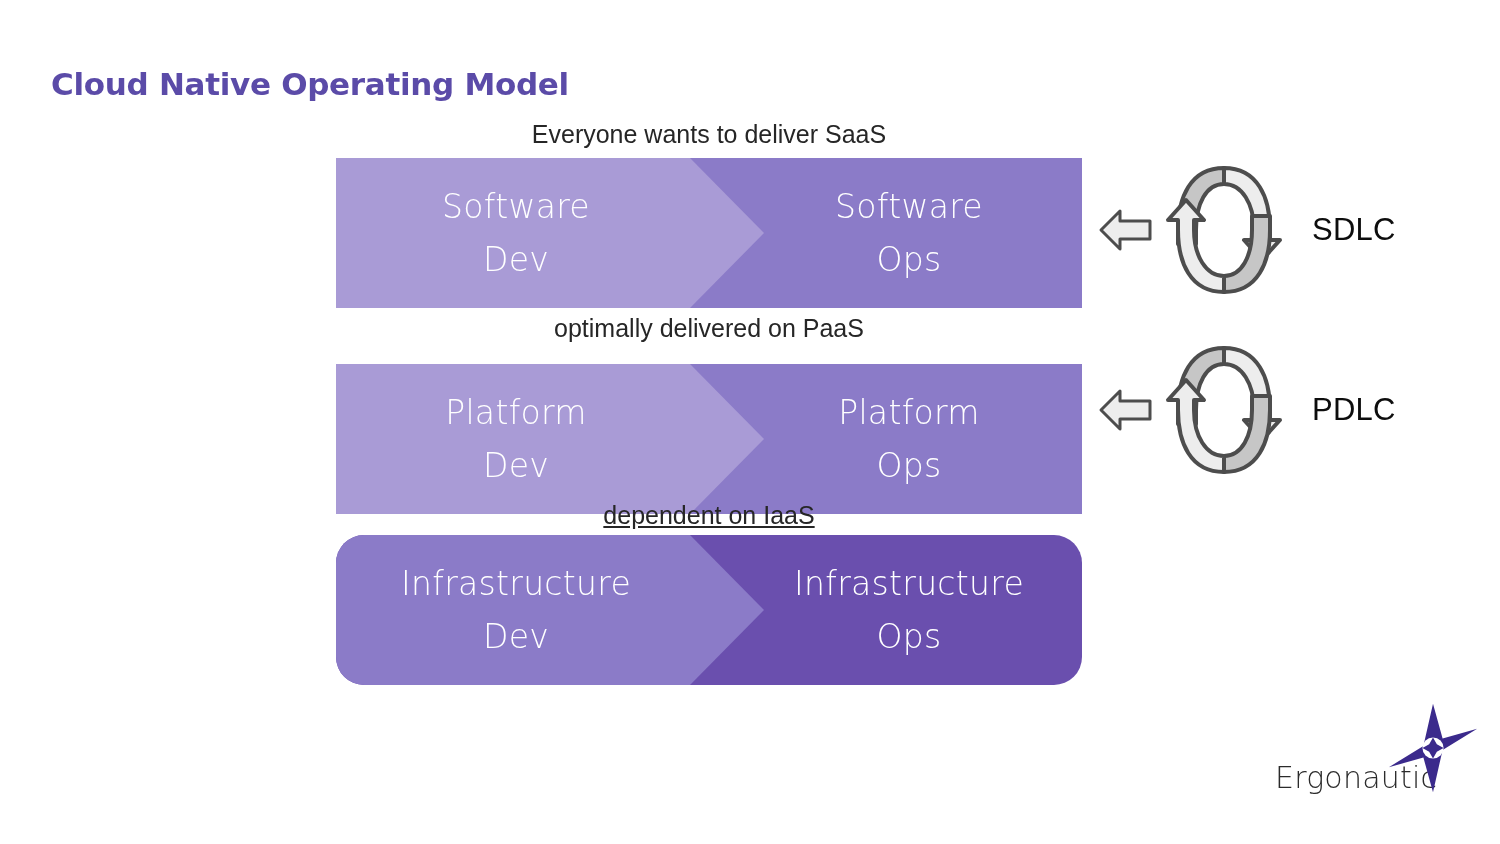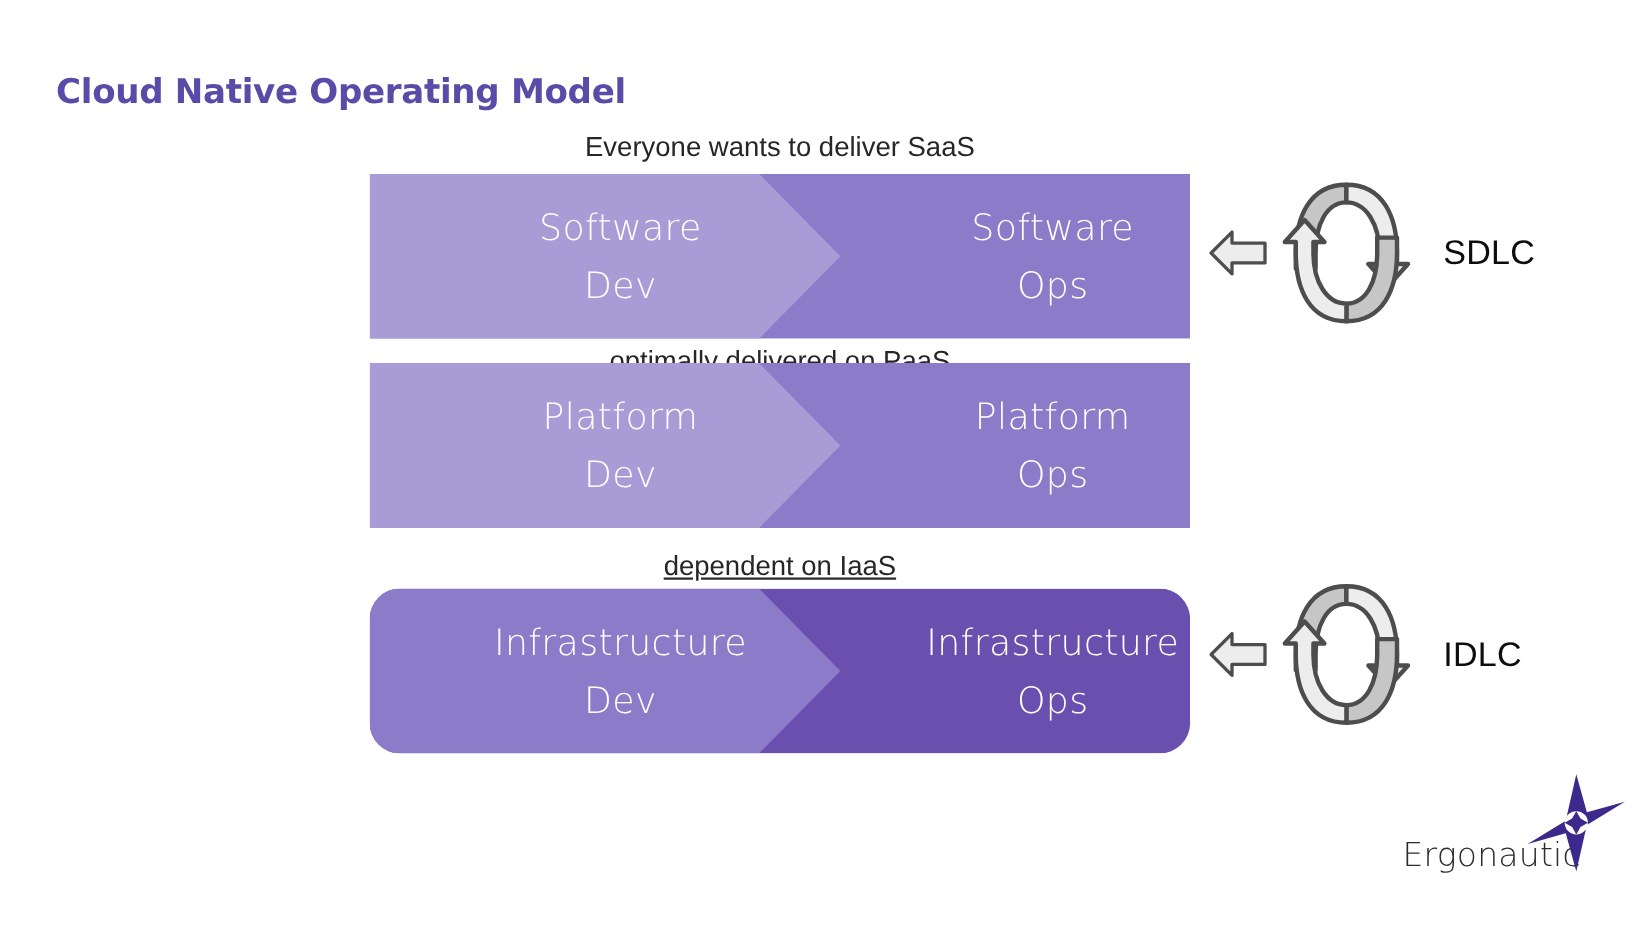--- a/index.html
+++ b/index.html
@@ -78,21 +78,20 @@
     align-items: center;
     justify-content: center;
     color: #ffffff;
     font-family: "DejaVu Sans", sans-serif;
     font-weight: 300;
     font-size: 33px;
     line-height: 1.62;
     letter-spacing: 0.3px;
     white-space: nowrap;
     pointer-events: none;
-    margin-left: 48px;
   }
   .band-label .l1,
   .band-label .l2 { display: block; }
 
   .band-label.left  { left: 0;   width: 360px; }
   .band-label.right { left: 400px; width: 346px; }
 
   
   .cycle {
     position: absolute;
@@ -186,36 +185,48 @@
       <path d="M60,132 C94,132 106,102 106,70 L106,56 L88,56 L88,70 C88,96 78,116 60,116 Z" fill="#C6C6C6" stroke="#4D4D4D" stroke-width="4" stroke-linejoin="round"></path>
       <path d="M60,132 C26,132 14,102 14,70 L14,60 L4,60 L22,40 L40,60 L30,60 L30,70 C30,96 42,116 60,116 Z" fill="#EDEDED" stroke="#4D4D4D" stroke-width="4" stroke-linejoin="round"></path>
     </svg>
     <div class="cycle-label">SDLC</div>
   </div>
 
   <div class="row" style="top:0;">
 
     <div class="row-caption" style="top:314px;">optimally delivered on PaaS</div>
 
-    <div class="band" style="top:330px; height:150px;">
+    <div class="band" style="top:364px; height:150px;">
       <svg viewBox="0 0 746 150" preserveAspectRatio="none">
         <rect x="0" y="0" width="746" height="150" fill="#8B7BC8"></rect>
         <path d="M0,0 L354,0 L428,75 L354,150 L0,150 Z" fill="#A99BD6"></path>
       </svg>
       <div class="band-label left">
         <span class="l1">Platform</span>
         <span class="l2">Dev</span>
       </div>
       <div class="band-label right">
         <span class="l1">Platform</span>
         <span class="l2">Ops</span>
       </div>
     </div>
   </div>
 
+  <div class="cycle" style="top:335px;">
+    <svg class="back-arrow" viewBox="0 0 56 52">
+      <path d="M3,26 L22,7 L22,17 L52,17 L52,35 L22,35 L22,45 Z" fill="#EDEDED" stroke="#4D4D4D" stroke-width="3" stroke-linejoin="round"></path>
+    </svg>
+    <svg class="loop" viewBox="0 0 120 140">
+      <path d="M60,8 C26,8 14,38 14,70 L14,84 L32,84 L32,70 C32,44 42,24 60,24 Z" fill="#C6C6C6" stroke="#4D4D4D" stroke-width="4" stroke-linejoin="round"></path>
+      <path d="M60,8 C94,8 106,38 106,70 L106,80 L116,80 L98,100 L80,80 L90,80 L90,70 C90,44 78,24 60,24 Z" fill="#EDEDED" stroke="#4D4D4D" stroke-width="4" stroke-linejoin="round"></path>
+      <path d="M60,132 C94,132 106,102 106,70 L106,56 L88,56 L88,70 C88,96 78,116 60,116 Z" fill="#C6C6C6" stroke="#4D4D4D" stroke-width="4" stroke-linejoin="round"></path>
+      <path d="M60,132 C26,132 14,102 14,70 L14,60 L4,60 L22,40 L40,60 L30,60 L30,70 C30,96 42,116 60,116 Z" fill="#EDEDED" stroke="#4D4D4D" stroke-width="4" stroke-linejoin="round"></path>
+    </svg>
+    <div class="cycle-label">PDLC</div>
+  </div>
 
   <div class="row" style="top:0;">
 
     <div class="row-caption" style="top:501px;text-decoration:underline;">dependent on IaaS</div>
 
     <div class="band" style="top:535px; height:150px;border-radius:28px;">
       <svg viewBox="0 0 746 150" preserveAspectRatio="none">
         <rect x="0" y="0" width="746" height="150" fill="#6A4FAE"></rect>
         <path d="M0,0 L354,0 L428,75 L354,150 L0,150 Z" fill="#8B7BC8"></path>
       </svg>
@@ -223,32 +234,20 @@
         <span class="l1">Infrastructure</span>
         <span class="l2">Dev</span>
       </div>
       <div class="band-label right">
         <span class="l1">Infrastructure</span>
         <span class="l2">Ops</span>
       </div>
     </div>
   </div>
 
-  <div class="cycle" style="top:520px;">
-    <svg class="back-arrow" viewBox="0 0 56 52">
-      <path d="M3,26 L22,7 L22,17 L52,17 L52,35 L22,35 L22,45 Z" fill="#EDEDED" stroke="#4D4D4D" stroke-width="3" stroke-linejoin="round"></path>
-    </svg>
-    <svg class="loop" viewBox="0 0 120 140">
-      <path d="M60,8 C26,8 14,38 14,70 L14,84 L32,84 L32,70 C32,44 42,24 60,24 Z" fill="#C6C6C6" stroke="#4D4D4D" stroke-width="4" stroke-linejoin="round"></path>
-      <path d="M60,8 C94,8 106,38 106,70 L106,80 L116,80 L98,100 L80,80 L90,80 L90,70 C90,44 78,24 60,24 Z" fill="#EDEDED" stroke="#4D4D4D" stroke-width="4" stroke-linejoin="round"></path>
-      <path d="M60,132 C94,132 106,102 106,70 L106,56 L88,56 L88,70 C88,96 78,116 60,116 Z" fill="#C6C6C6" stroke="#4D4D4D" stroke-width="4" stroke-linejoin="round"></path>
-      <path d="M60,132 C26,132 14,102 14,70 L14,60 L4,60 L22,40 L40,60 L30,60 L30,70 C30,96 42,116 60,116 Z" fill="#EDEDED" stroke="#4D4D4D" stroke-width="4" stroke-linejoin="round"></path>
-    </svg>
-    <div class="cycle-label">IDLC</div>
-  </div>
 
 </div>
 
 <div id="logo">
   <div id="logo-wordmark">Ergonautic</div>
   <svg id="logo-mark" viewBox="0 0 100 100">
     <path d="M50,4 L60,40 L96,30 L60,52 L50,96 L40,60 L4,70 L40,48 Z" fill="#3B2A8C"></path>
     <circle cx="50" cy="50" r="11" fill="#ffffff"></circle>
     <path d="M50,39 L54,46 L61,50 L54,54 L50,61 L46,54 L39,50 L46,46 Z" fill="#3B2A8C"></path>
   </svg>

